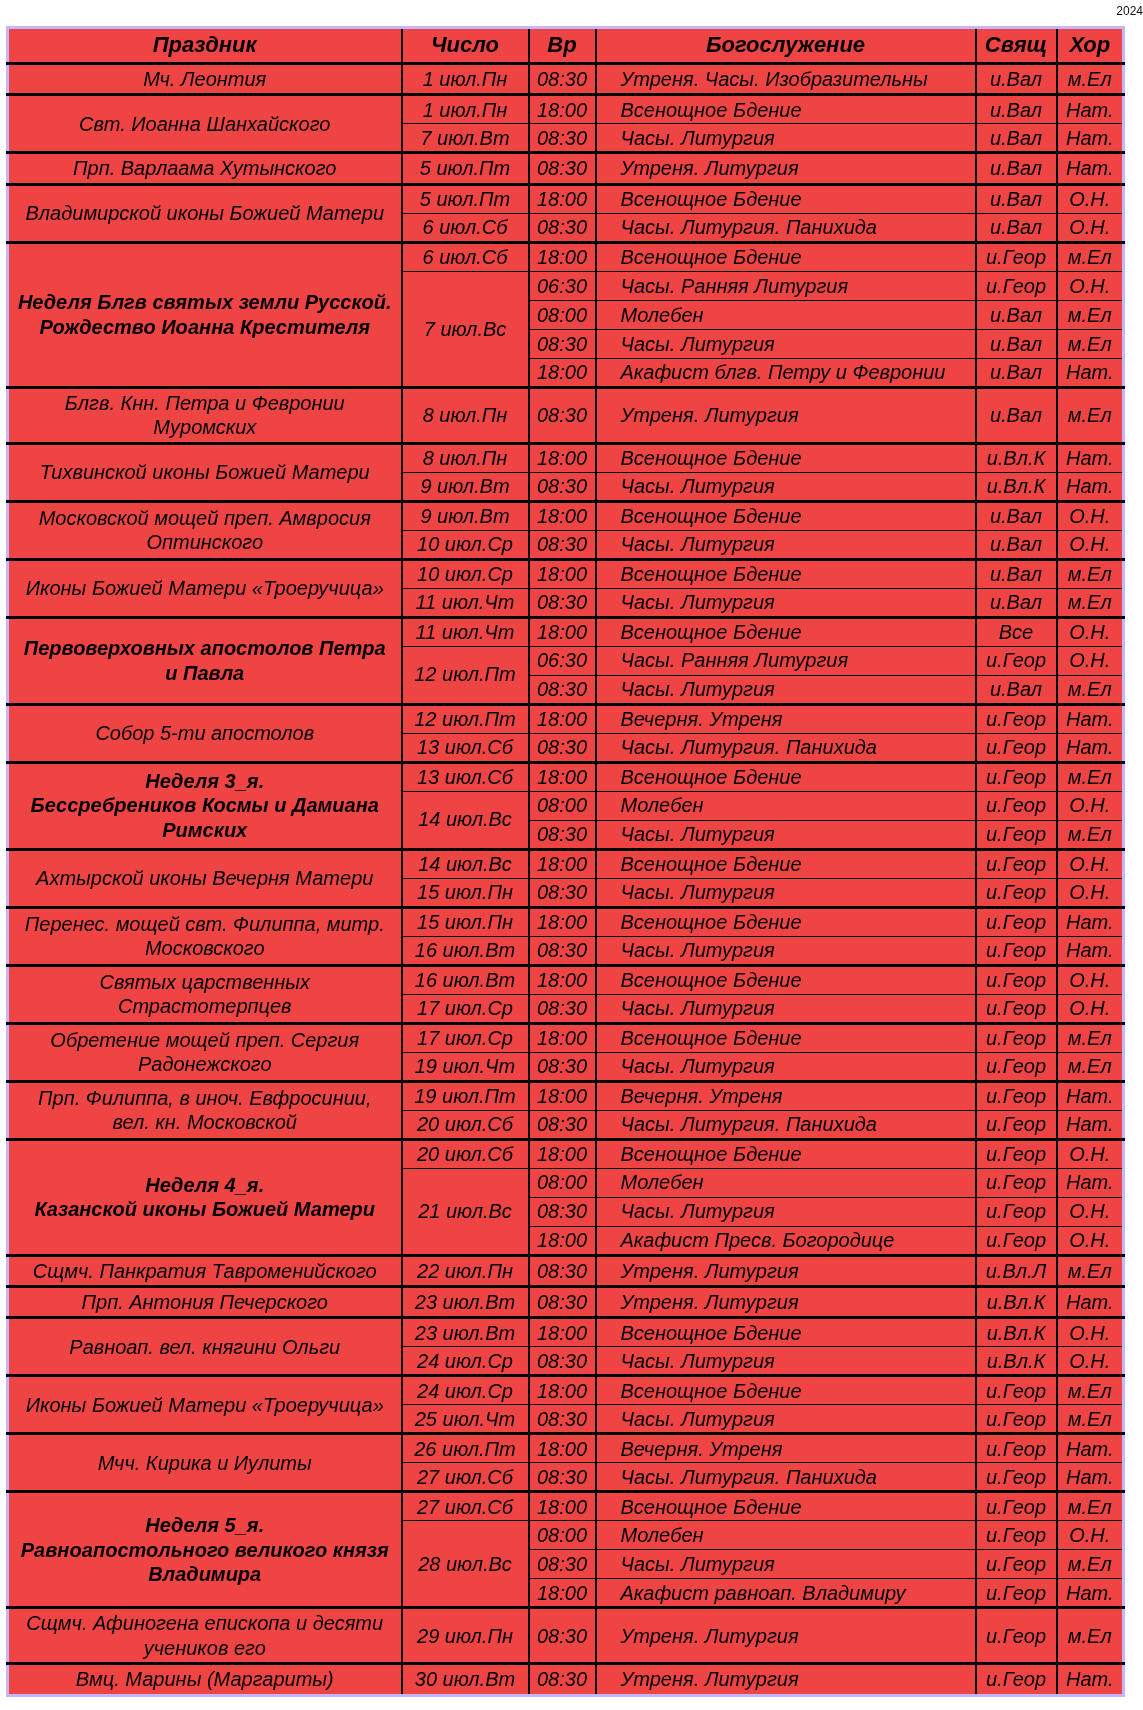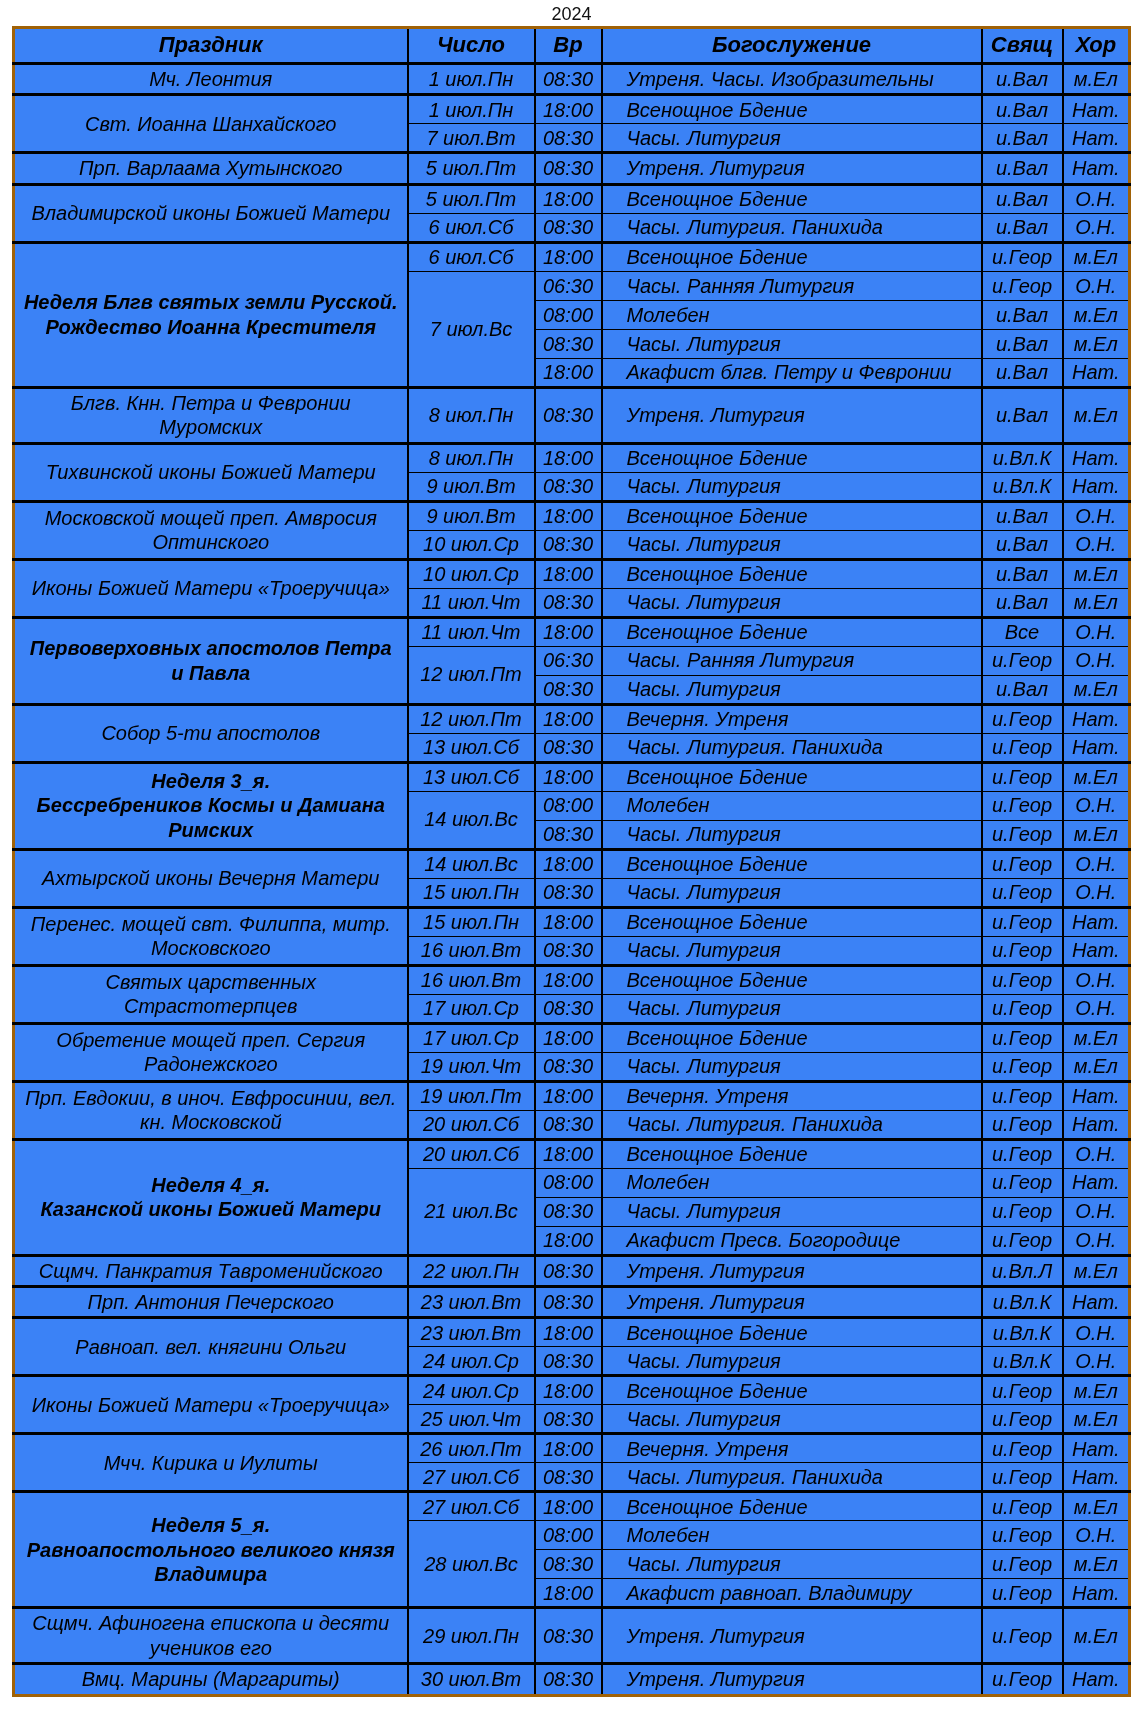--- a/index.html
+++ b/index.html
@@ -5,30 +5,30 @@
   html,body{margin:0;padding:0;background:#fff;}
   #page{
     position:relative;
     width:1143px;height:1710px;
     background:#fff;
     font-family:"Liberation Sans",sans-serif;
     color:#000;
   }
   .doc-title{
     position:absolute;top:4px;left:0;width:1143px;
-    text-align:center;
-    font-size:18px;font-style:normal;color:#111;
+    text-align:right;
+    font-size:12px;font-style:normal;color:#111;
   }
   table.schedule{
-    position:absolute;top:26px;left:12px;
+    position:absolute;top:26px;left:6px;
     width:1116px;
     border-collapse:collapse;
     table-layout:fixed;
-    background:#3b82f6;
-    border:3px solid #a16207;
+    background:#ef4444;
+    border:3px solid #c4b5fd;
     font-style:italic;
     font-size:20px;
     line-height:1.22;
   }
   col.c-holiday{width:394px;}
   col.c-date{width:127px;}
   col.c-time{width:67px;}
   col.c-service{width:380px;}
   col.c-priest{width:81px;}
   col.c-choir{width:67px;}
@@ -325,21 +325,21 @@
           <td class="choir">м.Ел</td>
         </tr>
         <tr>
           <td class="date" rowspan="1">19 июл.Чт</td>
           <td class="time">08:30</td>
           <td class="name">Часы. Литургия</td>
           <td class="priest">и.Геор</td>
           <td class="choir">м.Ел</td>
         </tr>
         <tr class="group-start">
-          <td class="holiday" rowspan="2">Прп. Евдокии, в иноч. Евфросинии, вел. кн. Московской</td>
+          <td class="holiday" rowspan="2">Прп. Филиппа, в иноч. Евфросинии, вел. кн. Московской</td>
           <td class="date" rowspan="1">19 июл.Пт</td>
           <td class="time">18:00</td>
           <td class="name">Вечерня. Утреня</td>
           <td class="priest">и.Геор</td>
           <td class="choir">Нат.</td>
         </tr>
         <tr>
           <td class="date" rowspan="1">20 июл.Сб</td>
           <td class="time">08:30</td>
           <td class="name">Часы. Литургия. Панихида</td>

